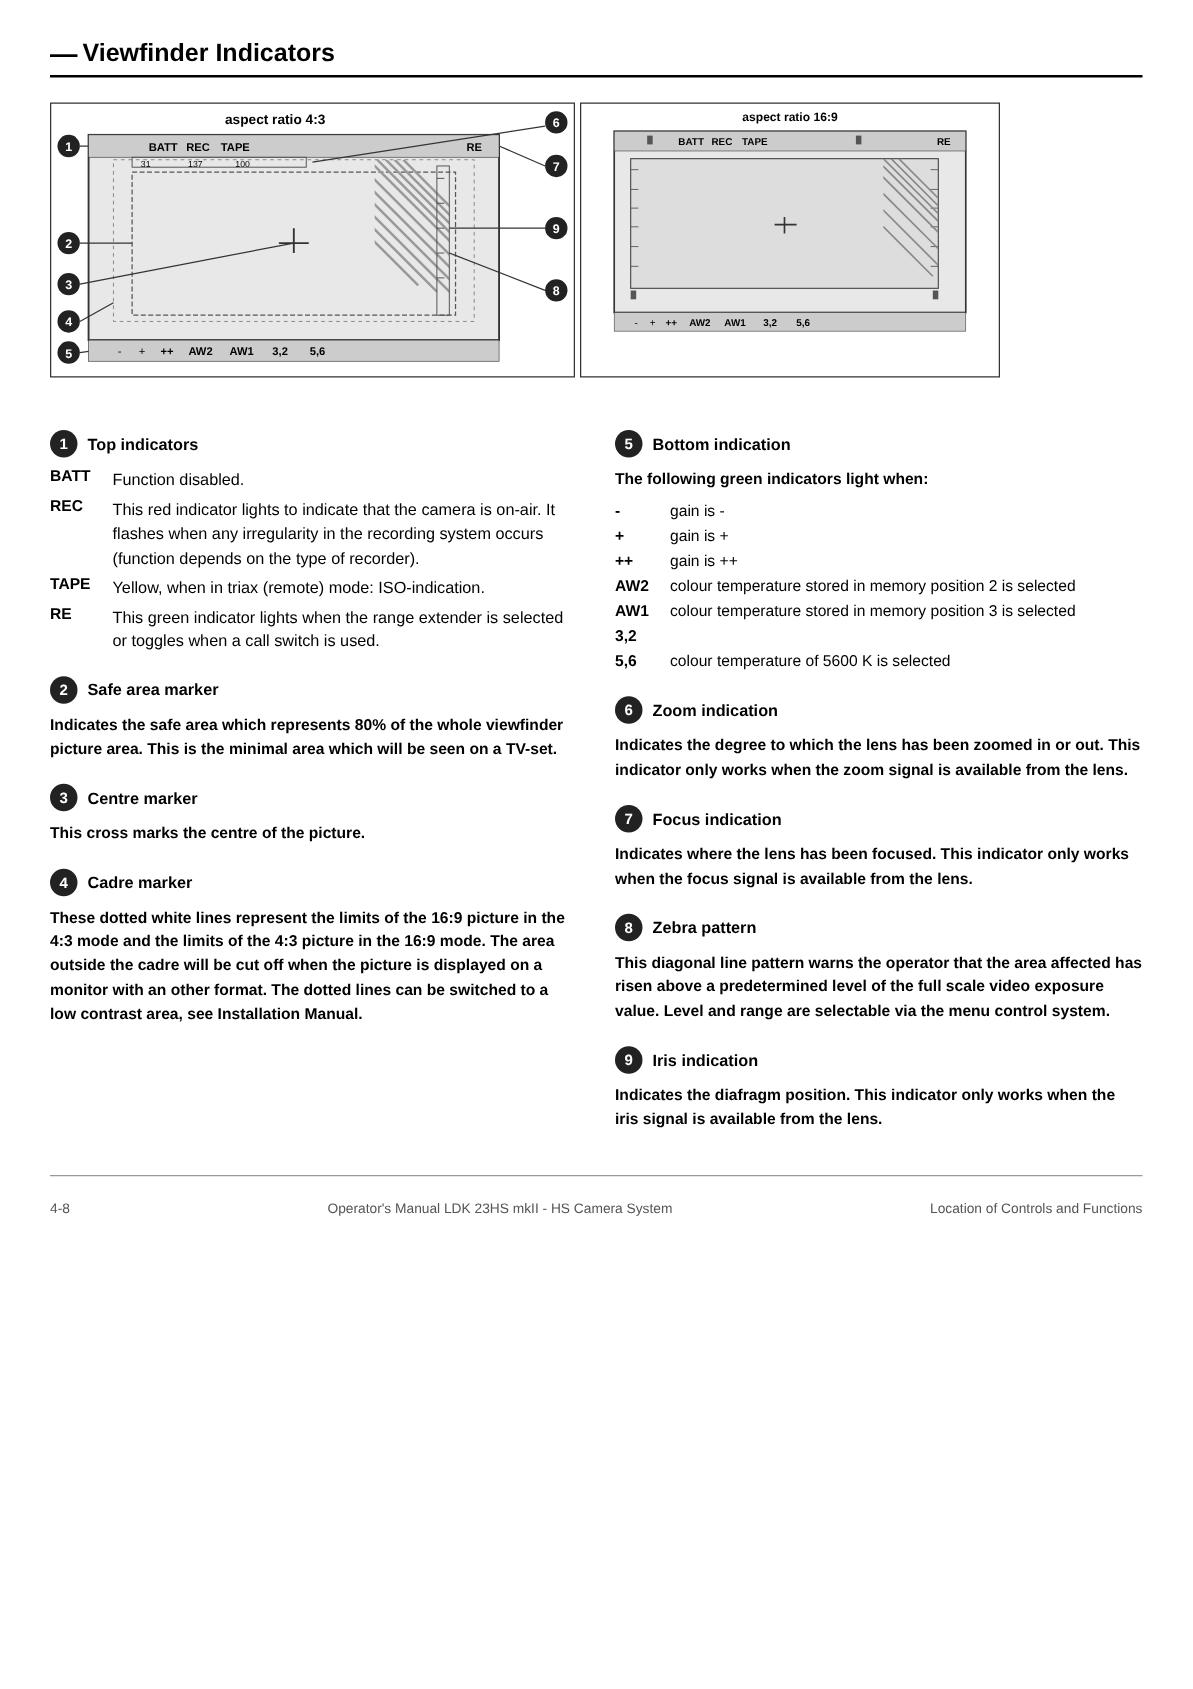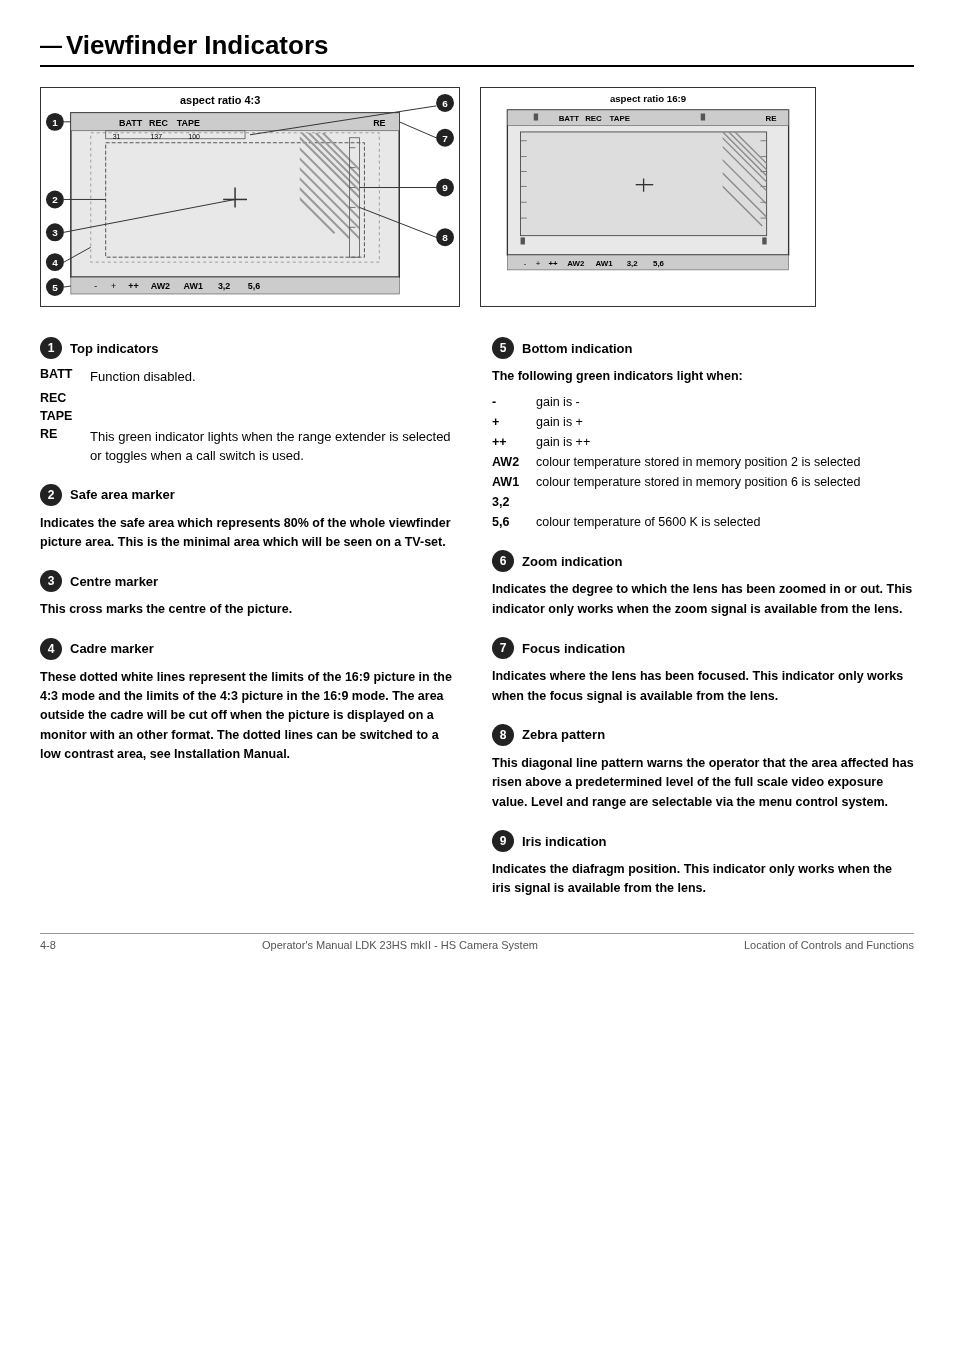--- a/index.html
+++ b/index.html
@@ -20,29 +20,29 @@
       padding-bottom: 4px;
       display: flex;
       align-items: center;
     }
     .page-title-section .dash {
       font-size: 22px;
       font-weight: bold;
       margin-right: 4px;
     }
     .page-title {
-      font-size: 26px;
+      font-size: 20px;
       font-weight: bold;
     }
 
     
     .diagrams-row {
       display: flex;
-      gap: 20px;
-      margin-bottom: 12px;
+      gap: 4px;
+      margin-bottom: 24px;
     }
 
     .diagram-box {
       border: 1.5px solid #333;
       position: relative;
       background: #fff;
     }
 
     
     .diagram-left {
@@ -144,21 +144,21 @@
       flex-shrink: 0;
     }
     .bottom-list-val {
       flex: 1;
     }
 
     
     .page-footer {
       border-top: 1px solid #999;
       margin-top: 30px;
-      padding-top: 5px;
+      padding-top: 20px;
       display: flex;
       justify-content: space-between;
       font-size: 11px;
       color: #555;
     }
   </style>
 </head>
 <body>
 
 <div class="page-title-section">
@@ -338,23 +338,25 @@
       <span class="num-circle">1</span>
       <h3>Top indicators</h3>
     </div>
     <div class="indicator-table">
       <div class="indicator-row">
         <span class="indicator-key">BATT</span>
         <span class="indicator-val">Function disabled.</span>
       </div>
       <div class="indicator-row">
         <span class="indicator-key">REC</span>
+        <span class="indicator-val">This red indicator lights to indicate that the camera is on-air.      It flashes when any irregularity in the recording system occurs (function depends on the type of recorder).</span>
       </div>
       <div class="indicator-row">
         <span class="indicator-key">TAPE</span>
+        <span class="indicator-val">Yellow, when in triax (remote) mode: ISO-indication.</span>
       </div>
       <div class="indicator-row">
         <span class="indicator-key">RE</span>
         <span class="indicator-val">This green indicator lights when the range extender is selected or toggles when a call switch is used.</span>
       </div>
     </div>
 
     <div class="section-heading">
       <span class="num-circle">2</span>
       <h3>Safe area marker</h3>
@@ -394,21 +396,21 @@
       <div class="bottom-list-row">
         <span class="bottom-list-key">++</span>
         <span class="bottom-list-val">gain is ++</span>
       </div>
       <div class="bottom-list-row">
         <span class="bottom-list-key">AW2</span>
         <span class="bottom-list-val">colour temperature stored in memory position 2 is selected</span>
       </div>
       <div class="bottom-list-row">
         <span class="bottom-list-key">AW1</span>
-        <span class="bottom-list-val">colour temperature stored in memory position 6 is selected</span>
+        <span class="bottom-list-val">colour temperature stored in memory position 3 is selected</span>
       </div>
       <div class="bottom-list-row">
         <span class="bottom-list-key">3,2</span>
       </div>
       <div class="bottom-list-row">
         <span class="bottom-list-key">5,6</span>
         <span class="bottom-list-val">colour temperature  of 5600 K is selected</span>
       </div>
     </div>
 

